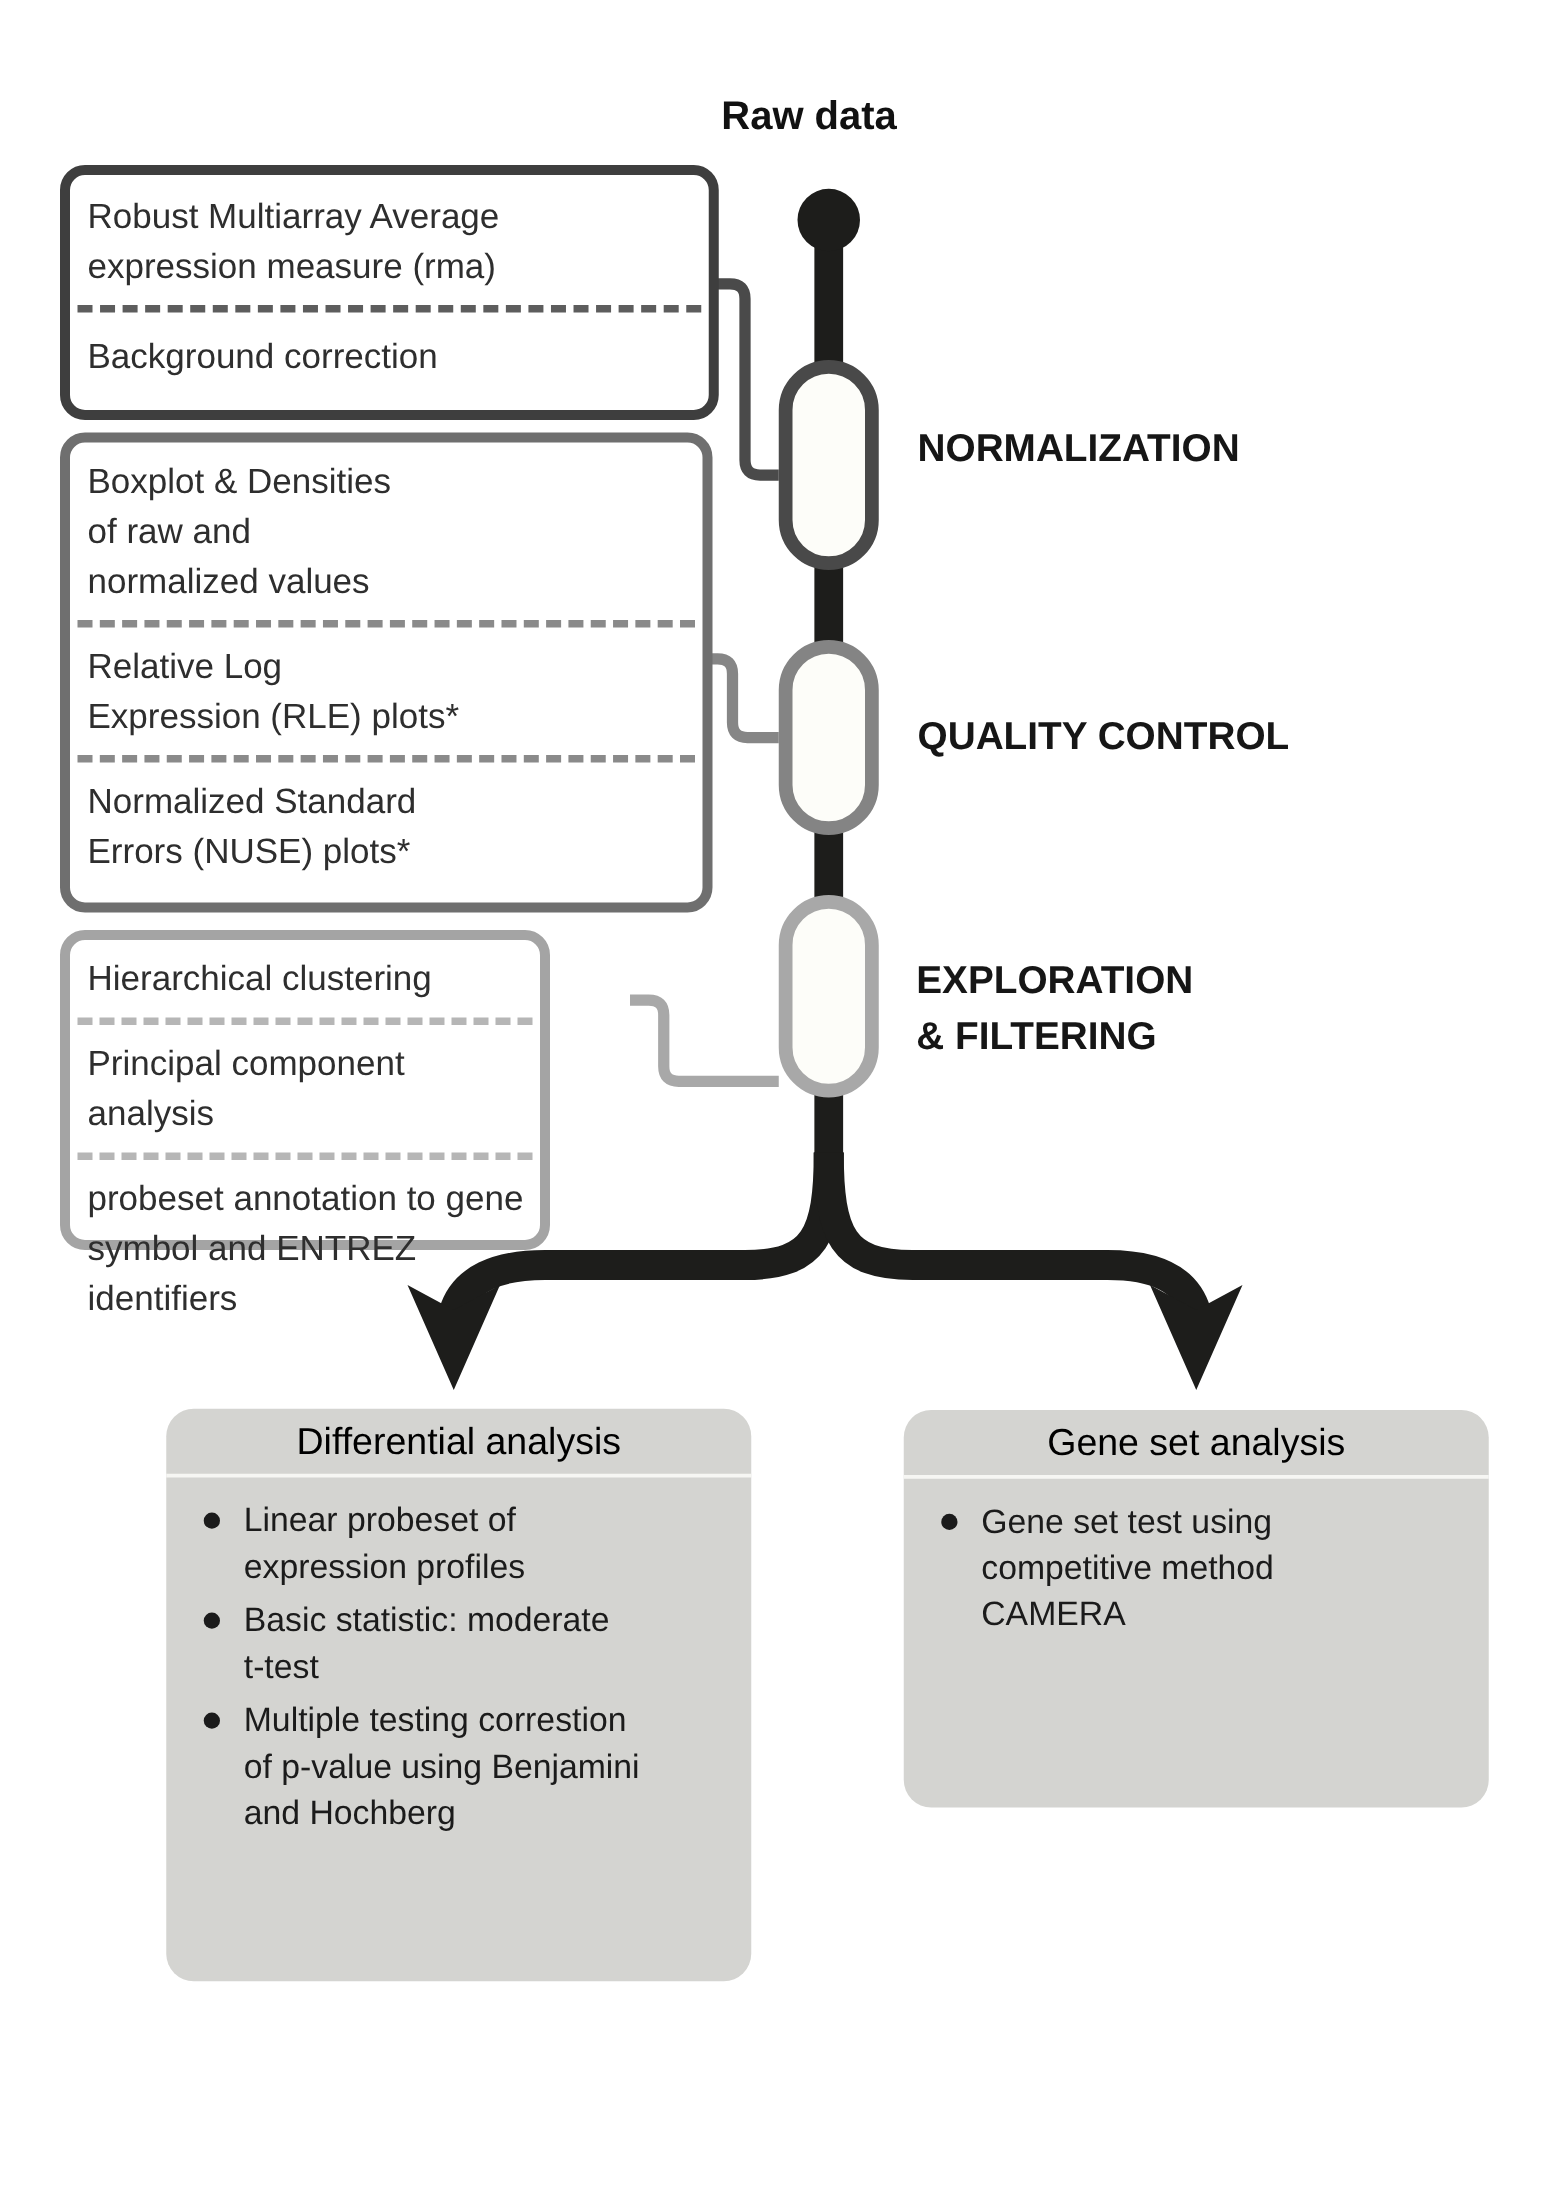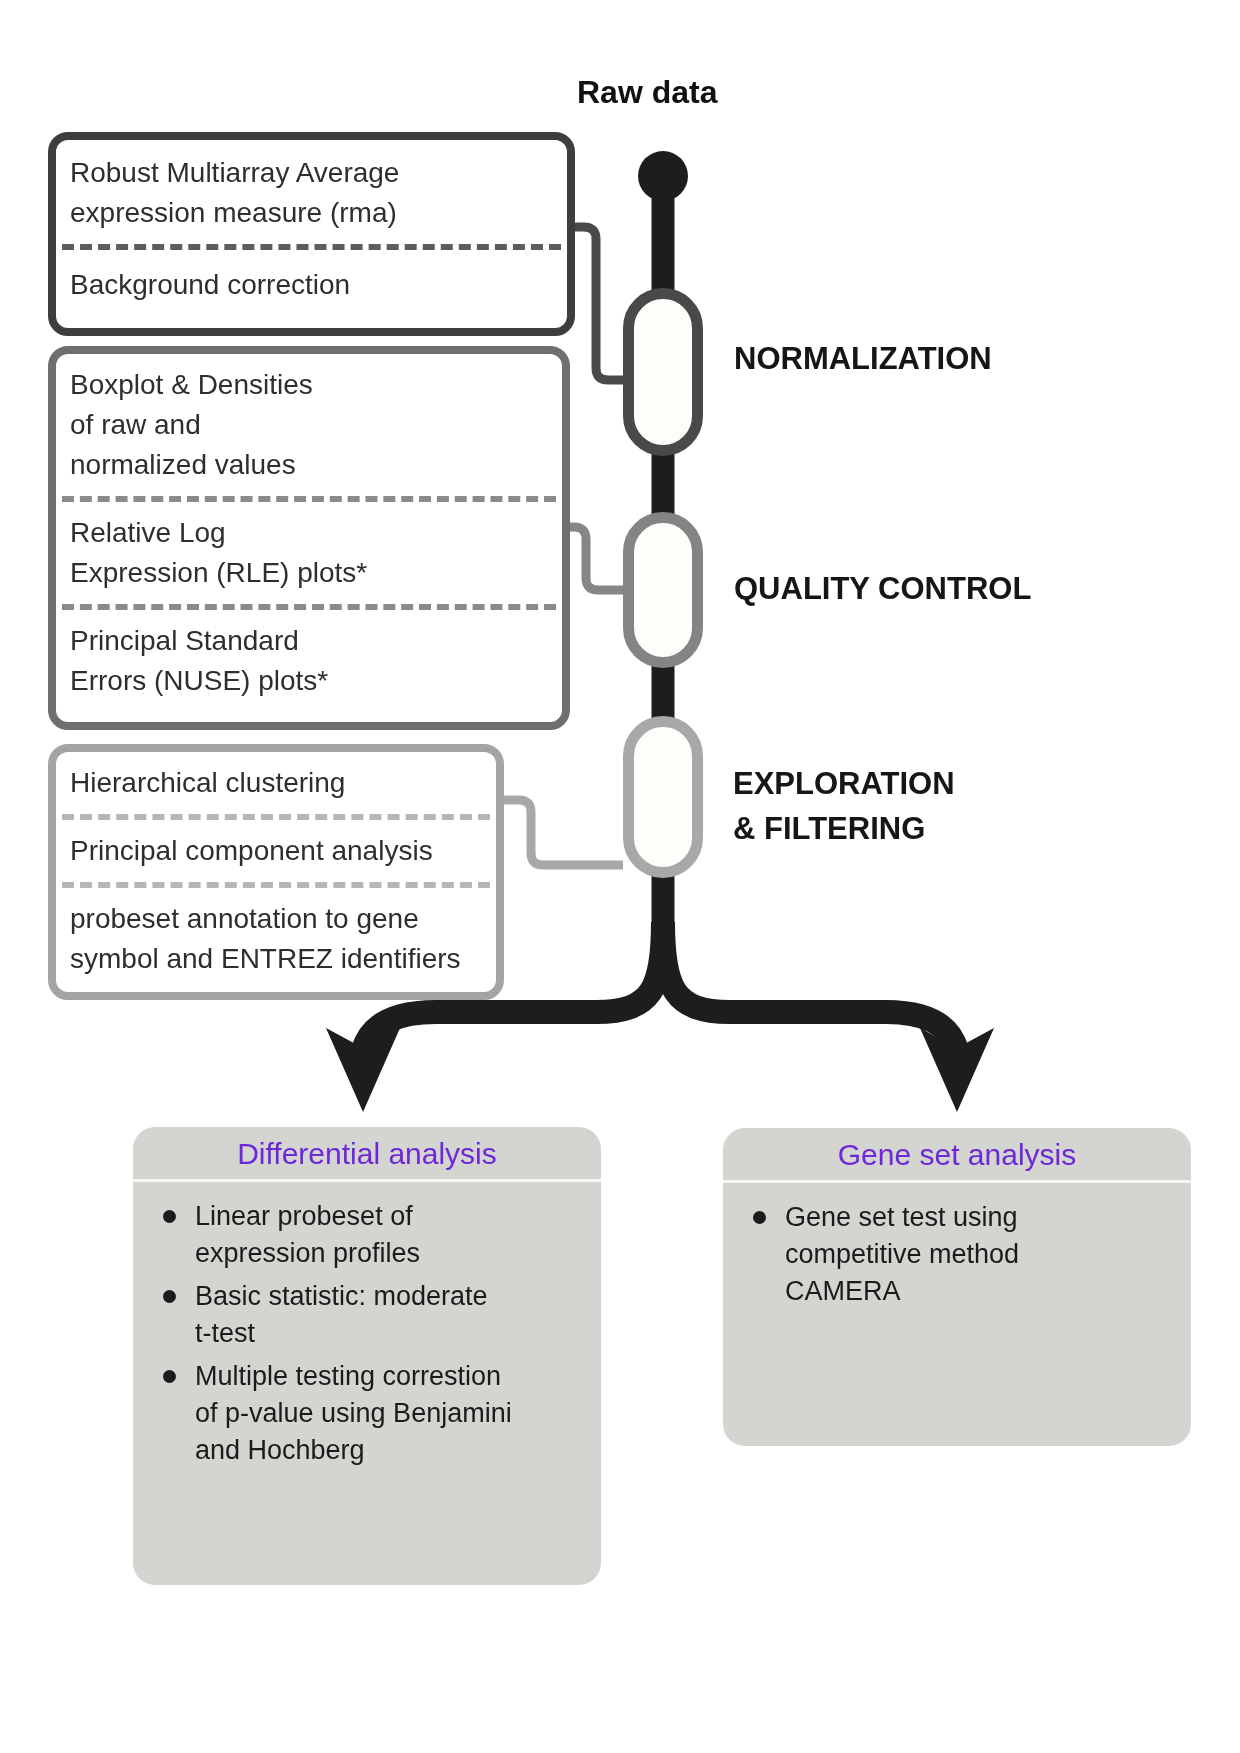--- a/index.html
+++ b/index.html
@@ -11,21 +11,21 @@
 
   .raw-label {
     position:absolute; left:577px; top:74px;
     font-size:32px; font-weight:bold; color:#111111;
   }
 
   
   .pbox { position:absolute; background:#ffffff; box-sizing:border-box; border-radius:20px; }
   .pb1 { left:48px;  top:132px; width:527px; height:204px; border:8px solid #3e3e3e; }
   .pb2 { left:48px;  top:346px; width:522px; height:384px; border:8px solid #6f6f6f; }
-  .pb3 { left:48px;  top:744px; width:456px; height:256px; border:8px solid #a4a4a4; }
+  .pb3 { left:48px;  top:744px; width:392px; height:256px; border:8px solid #a4a4a4; }
   .prow { padding:11px 8px 11px 14px; font-size:28px; line-height:40px; color:#2e2e2e; }
   .pb1 .prow:first-child { padding-top:13px; }
   .pb1 .prow:last-child  { padding-top:15px; }
   .pb3 .prow { padding-top:11px; padding-bottom:11px; }
   .pdash { height:0; margin:0 6px; border-top:6px dashed #8a8a8a; }
   .pb1 .pdash { border-top-color:#5d5d5d; }
   .pb2 .pdash { border-top-color:#8a8a8a; }
   .pb3 .pdash { border-top-color:#b6b6b6; }
 
   
@@ -38,21 +38,21 @@
   .stage-label { position:absolute; font-size:31px; font-weight:bold;
                  color:#161616; line-height:45px; letter-spacing:0px; }
   .sl1 { left:734px; top:336px; }
   .sl2 { left:734px; top:566px; }
   .sl3 { left:733px; top:761px; }
 
   
   .panel { position:absolute; background:#d4d4d1; border-radius:22px; box-sizing:border-box; }
   .panel-left  { left:133px; top:1127px; width:468px; height:458px; }
   .panel-right { left:723px; top:1128px; width:468px; height:318px; }
-  .panel-title { text-align:center; font-size:30px; color:#6d28d9;
+  .panel-title { text-align:center; font-size:30px; color:#000000;
                  padding:10px 0 8px 0; border-bottom:3px solid #f6f6f3; }
   .panel-body  { padding:16px 14px 10px 22px; font-size:27px; line-height:37px; color:#1b1b1b; }
   .bullet { position:relative; padding-left:40px; margin-bottom:6px; }
   .bullet::before { content:""; position:absolute; left:8px; top:12px;
                     width:13px; height:13px; border-radius:50%; background:#1b1b1b; }
   .sub { margin-left:64px; }
 </style>
 </head>
 <body>
 
@@ -89,21 +89,21 @@
       <div>of raw and</div>
       <div>normalized values</div>
     </div>
     <div class="pdash"></div>
     <div class="prow">
       <div>Relative Log</div>
       <div>Expression (RLE) plots*</div>
     </div>
     <div class="pdash"></div>
     <div class="prow">
-      <div>Principal Standard</div>
+      <div>Normalized Standard</div>
       <div>Errors (NUSE) plots*</div>
     </div>
   </div>
 
   <div class="pbox pb3">
     <div class="prow">
       <div>Hierarchical clustering</div>
     </div>
     <div class="pdash"></div>
     <div class="prow">

